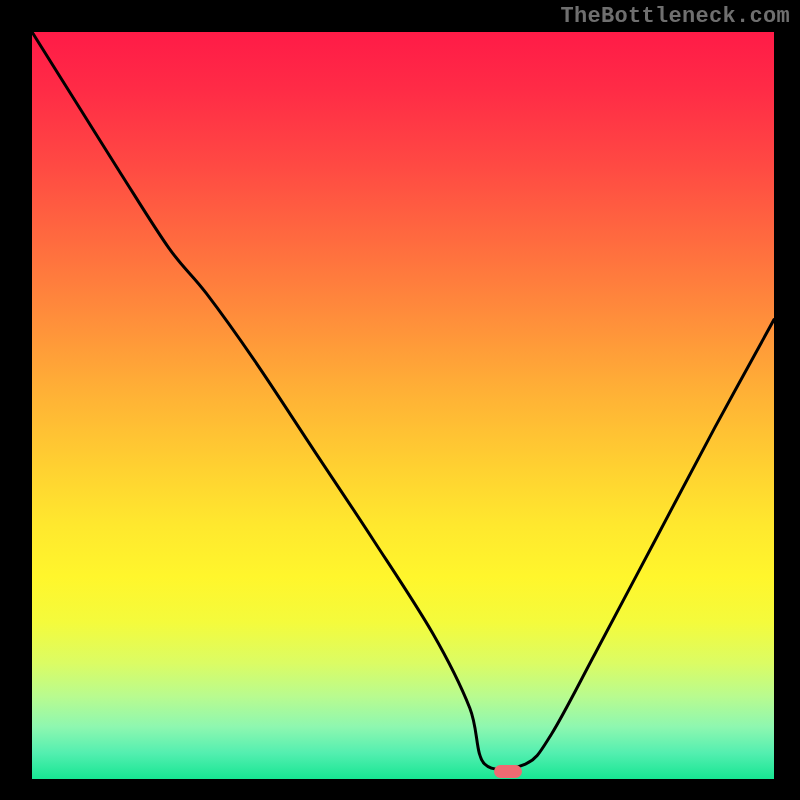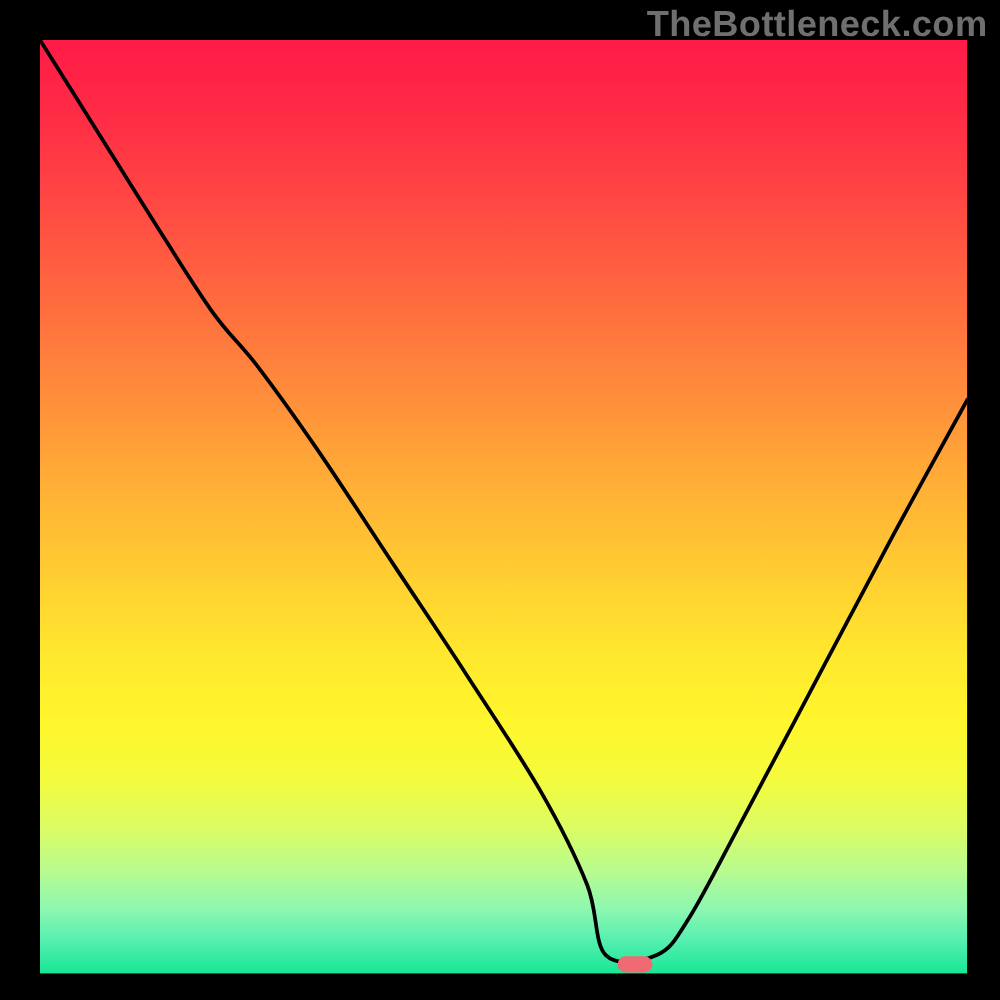--- a/index.html
+++ b/index.html
@@ -24,22 +24,22 @@
     position: absolute;
     left: 0;
     top: 0;
     width: 100%;
     height: 100%;
   }
   .watermark {
     position: absolute;
     top: 4px;
     right: 10px;
-    font-family: Liberation Sans, sans-serif;
-    font-size: 29px;
+    font-family: Liberation Mono, monospace;
+    font-size: 22px;
     font-weight: 600;
     color: #6f6f6f;
     letter-spacing: 0.3px;
   }
   .marker {
     position: absolute;
     background: #ef6a72;
     border-radius: 999px;
   }
   svg.curve {

